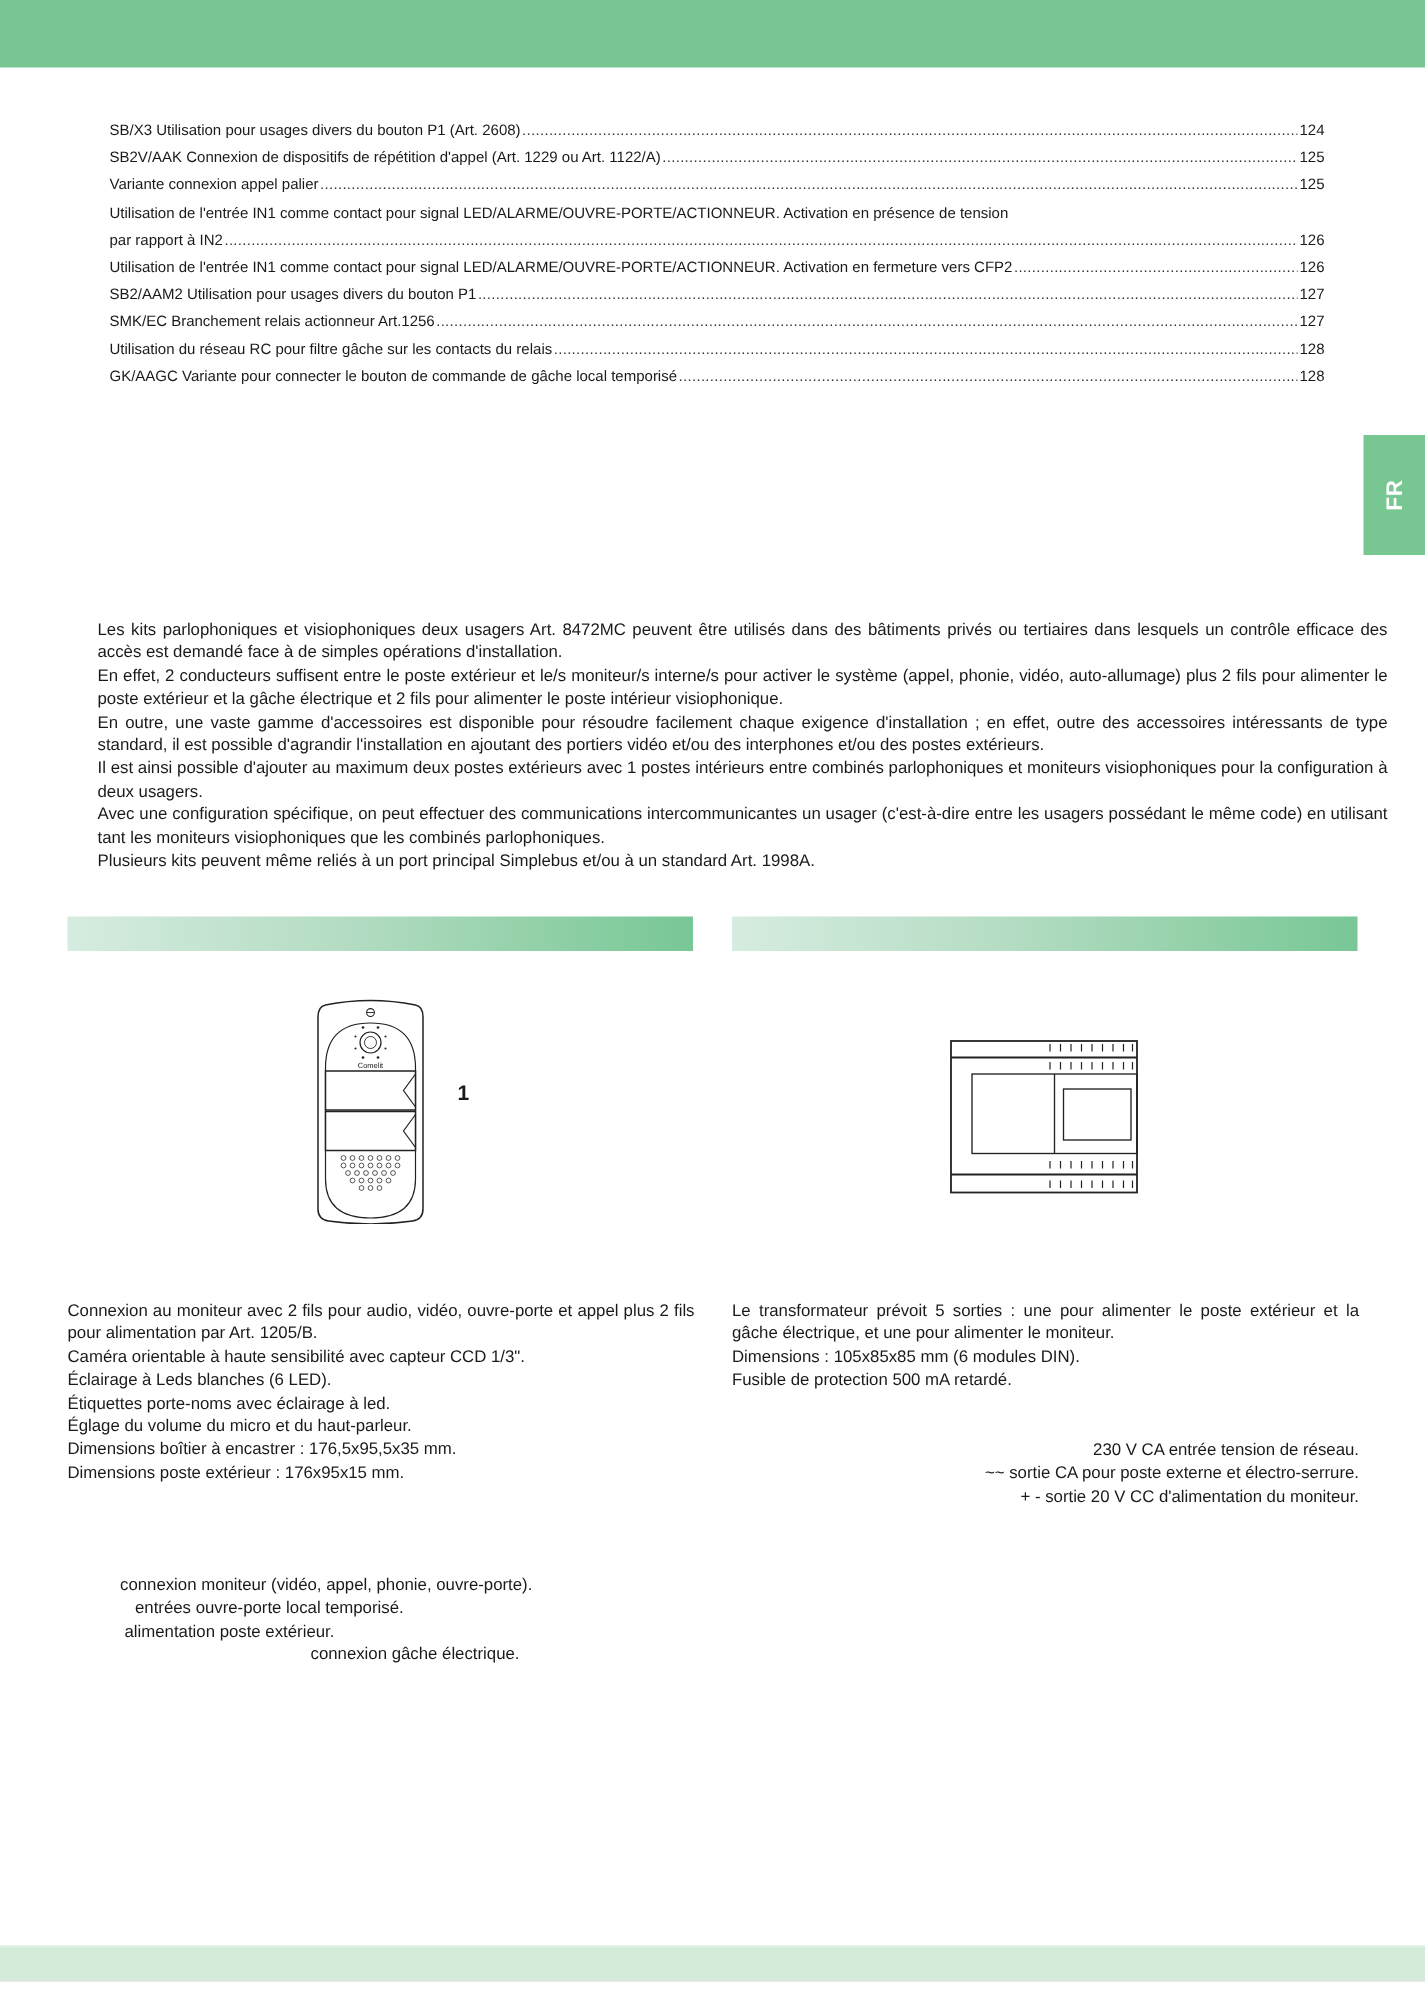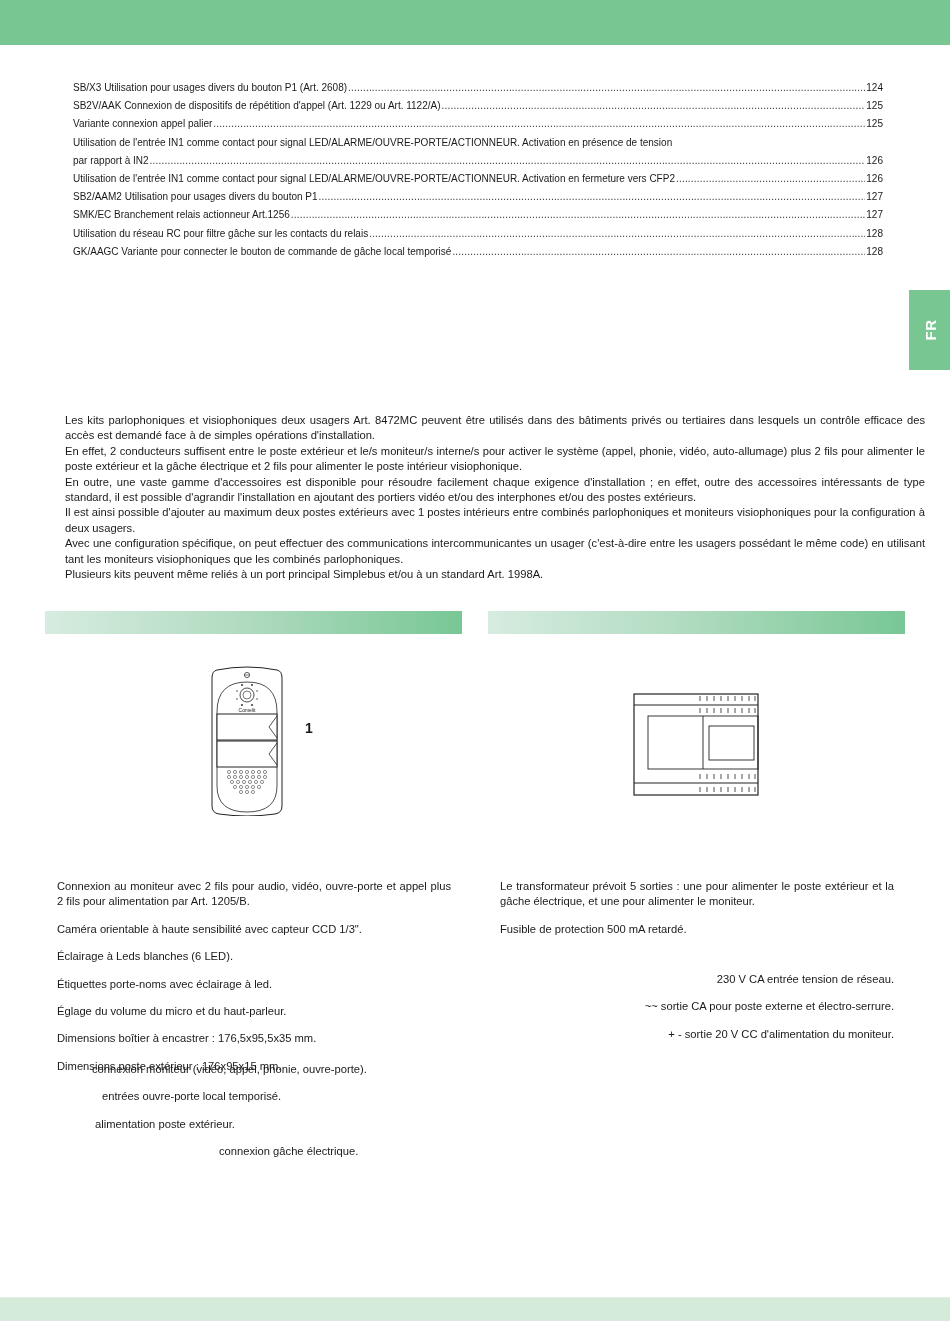--- a/index.html
+++ b/index.html
@@ -29,21 +29,21 @@
 
   .device-left { position: absolute; left: 211px; top: 666px; width: 72px; height: 150px; }
   .callout-1 { position: absolute; left: 305px; top: 720px; font-size: 14px; font-weight: bold; }
   .device-right { position: absolute; left: 633px; top: 693px; width: 126px; height: 103px; }
 
   .col-text { position: absolute; font-size: 11.2px; line-height: 15.4px; }
   .left-desc { left: 45px; top: 867px; width: 418px; text-align: justify; }
   .left-terms { left: 61px; top: 1050px; width: 418px; }
   .right-desc { left: 488px; top: 867px; width: 418px; text-align: justify; }
   .right-terms { left: 488px; top: 960px; width: 418px; text-align: right; }
-  .col-text p { margin: 12px; white-space: nowrap; }
+  .col-text p { margin: 0; white-space: nowrap; }
   .left-desc p, .right-desc p { white-space: normal; }
 </style>
 </head>
 <body>
 
 <div class="top-band"></div>
 
 <div class="lang-tab">
   <span>FR</span>
 </div>
@@ -229,20 +229,21 @@
 
 <div class="col-text left-terms">
   <p style="padding-left:19px">connexion moniteur (vidéo, appel, phonie, ouvre-porte).</p>
   <p style="padding-left:29px">entrées ouvre-porte local temporisé.</p>
   <p style="padding-left:22px">alimentation poste extérieur.</p>
   <p style="padding-left:146px">connexion gâche électrique.</p>
 </div>
 
 <div class="col-text right-desc">
   <p>Le transformateur prévoit 5 sorties : une pour alimenter le poste extérieur et la gâche électrique, et une pour alimenter le moniteur.</p>
+  <p>Dimensions : 105x85x85 mm (6 modules DIN).</p>
   <p>Fusible de protection 500 mA retardé.</p>
 </div>
 
 <div class="col-text right-terms">
   <p>230 V CA entrée tension de réseau.</p>
   <p>~~ sortie CA pour poste externe et électro-serrure.</p>
   <p>+ - sortie 20 V CC d'alimentation du moniteur.</p>
 </div>
 
 <div class="bottom-band"></div>

